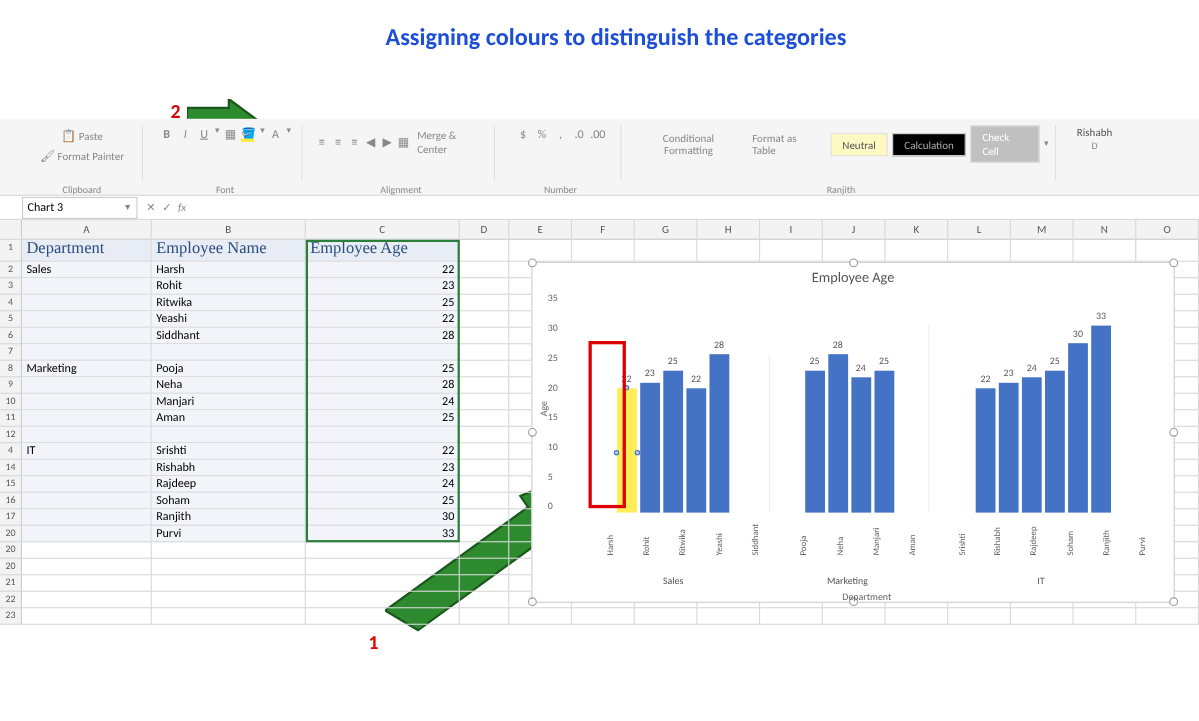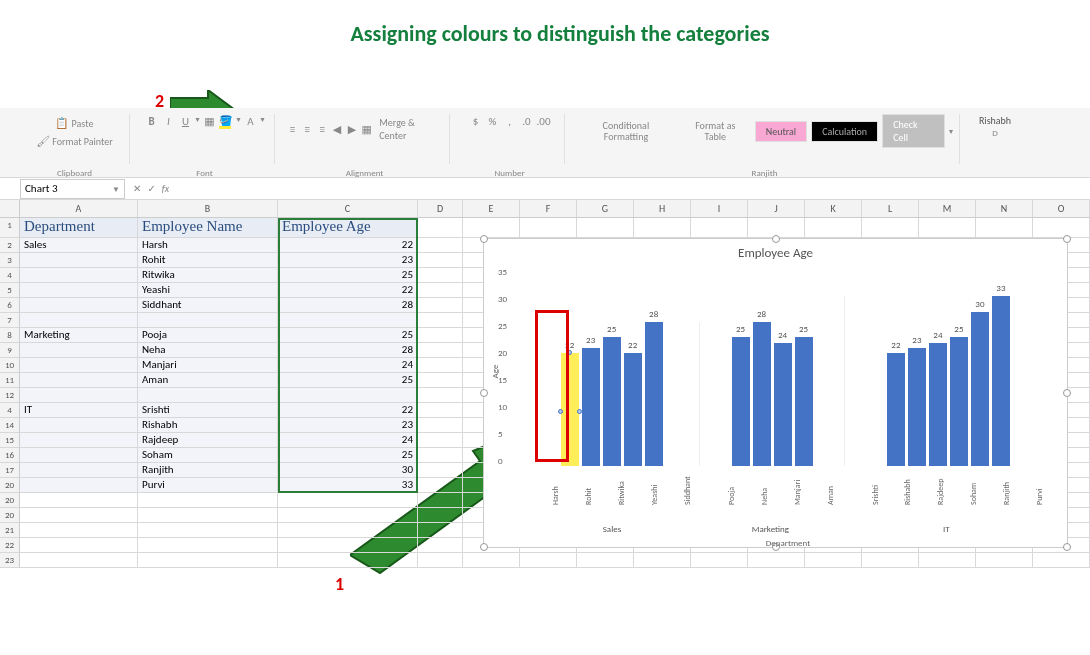--- a/index.html
+++ b/index.html
@@ -1,17 +1,17 @@
 <!DOCTYPE html>
 <html><head>
 <meta charset="utf-8">
 <style>
 * { box-sizing: border-box; margin: 0; padding: 0; font-family: Calibri, Arial, sans-serif; }
 body { background: #fff; width: 1090px; height: 655px; overflow: hidden; position: relative; }
-.title-heading { color: #15803d; font-weight: bold; font-size: 22px; text-align: center; margin: 20px 0 10px 260px; width: 600px; }
+.title-heading { color: #1d4ed8; font-weight: bold; font-size: 22px; text-align: center; margin: 20px 0 10px 260px; width: 600px; }
 
 .annotation-num { position: absolute; font-weight: bold; color: #d00; font-size: 18px; }
 .ann-2 { top: 90px; left: 155px; }
 .ann-1 { bottom: 60px; left: 335px; }
 
 .arrow-green { position: absolute; }
 .arrow2 { top: 90px; left: 170px; }
 .arrow1 { bottom: 80px; left: 350px; }
 
 .red-box-toolbar { position: absolute; top: 127px; left: 236px; width: 30px; height: 26px; border: 3px solid #d00; }
@@ -21,21 +21,21 @@
 .ribbon-content { display: flex; align-items: flex-start; padding: 6px 20px 0; gap: 5px; }
 .ribbon-group { display: flex; flex-direction: column; align-items: center; padding: 0 6px; border-right: 1px solid #e0e0e0; height: 50px; position: relative; }
 .ribbon-group-label { position: absolute; bottom: -14px; font-size: 9px; color: #888; }
 .ribbon-btn { display: flex; align-items: center; gap: 2px; padding: 2px 4px; font-size: 10px; color: #888; cursor: pointer; }
 .icon-sm { width: 14px; height: 14px; display: inline-flex; align-items: center; justify-content: center; font-size: 11px; color: #888; }
 .bold-icon { font-weight:bold; }
 .italic-icon { font-style:italic; }
 .underline-icon { text-decoration: underline; }
 
 .style-btn { border: 1px solid #e0e0e0; padding: 3px 10px; font-size: 10px; background: #fff; }
-.style-neutral { background:#f9a8d4; }
+.style-neutral { background:#fef9c3; }
 .style-calc { background:#000000; color:#aaa;}
 .style-check { background:#c0c0c0; color:#fff; }
 
 .namebox-row { position: absolute; top: 178px; left: 0; width: 1090px; height: 22px; display: flex; align-items: center; border-bottom: 1px solid #d8d8d8; font-size: 11px; }
 .namebox { width: 105px; height: 20px; border: 1px solid #ccc; padding: 0 4px; margin-left: 20px; background:#fff; display:flex; align-items:center;}
 .namebox-dd { font-size:8px; color:#888; margin-left:auto; }
 .fx-icons { display:flex; gap:6px; padding:0 8px; color:#888; font-size:10px;}
 .formula-text { padding-left: 8px; font-size:11px; }
 
 .grid-wrap { position: absolute; top: 200px; left: 0; width: 1090px; height: 440px; overflow:hidden;}
@@ -148,21 +148,21 @@
         <span class="icon-sm">%</span>
         <span class="icon-sm">,</span>
         <span class="icon-sm">.0</span>
         <span class="icon-sm">.00</span>
       </div>
       <div class="ribbon-group-label">Number</div>
     </div>
     <div class="ribbon-group" style="width:390px">
       <div style="display:flex;gap:4px;align-items:center">
         <div class="ribbon-btn" style="flex-direction:column;text-align:center;line-height:1.1">Conditional Formatting</div>
-        <div class="ribbon-btn" style="flex-direction:column;text-align:center;line-height:1.1">Format as Table</div>
+        <div class="ribbon-btn" style="flex-direction:column;line-height:1.1">Format as Table</div>
         <div class="style-btn style-neutral">Neutral</div>
         <div class="style-btn style-calc">Calculation</div>
         <div class="style-btn style-check">Check Cell</div>
         <span style="font-size:8px;color:#888">▾</span>
       </div>
       <div class="ribbon-group-label">Ranjith</div>
     </div>
     <div class="ribbon-group" style="width:60px;border-right:none">
       <span>Rishabh</span>
       <span style="font-size:9px;color:#888">D</span>

